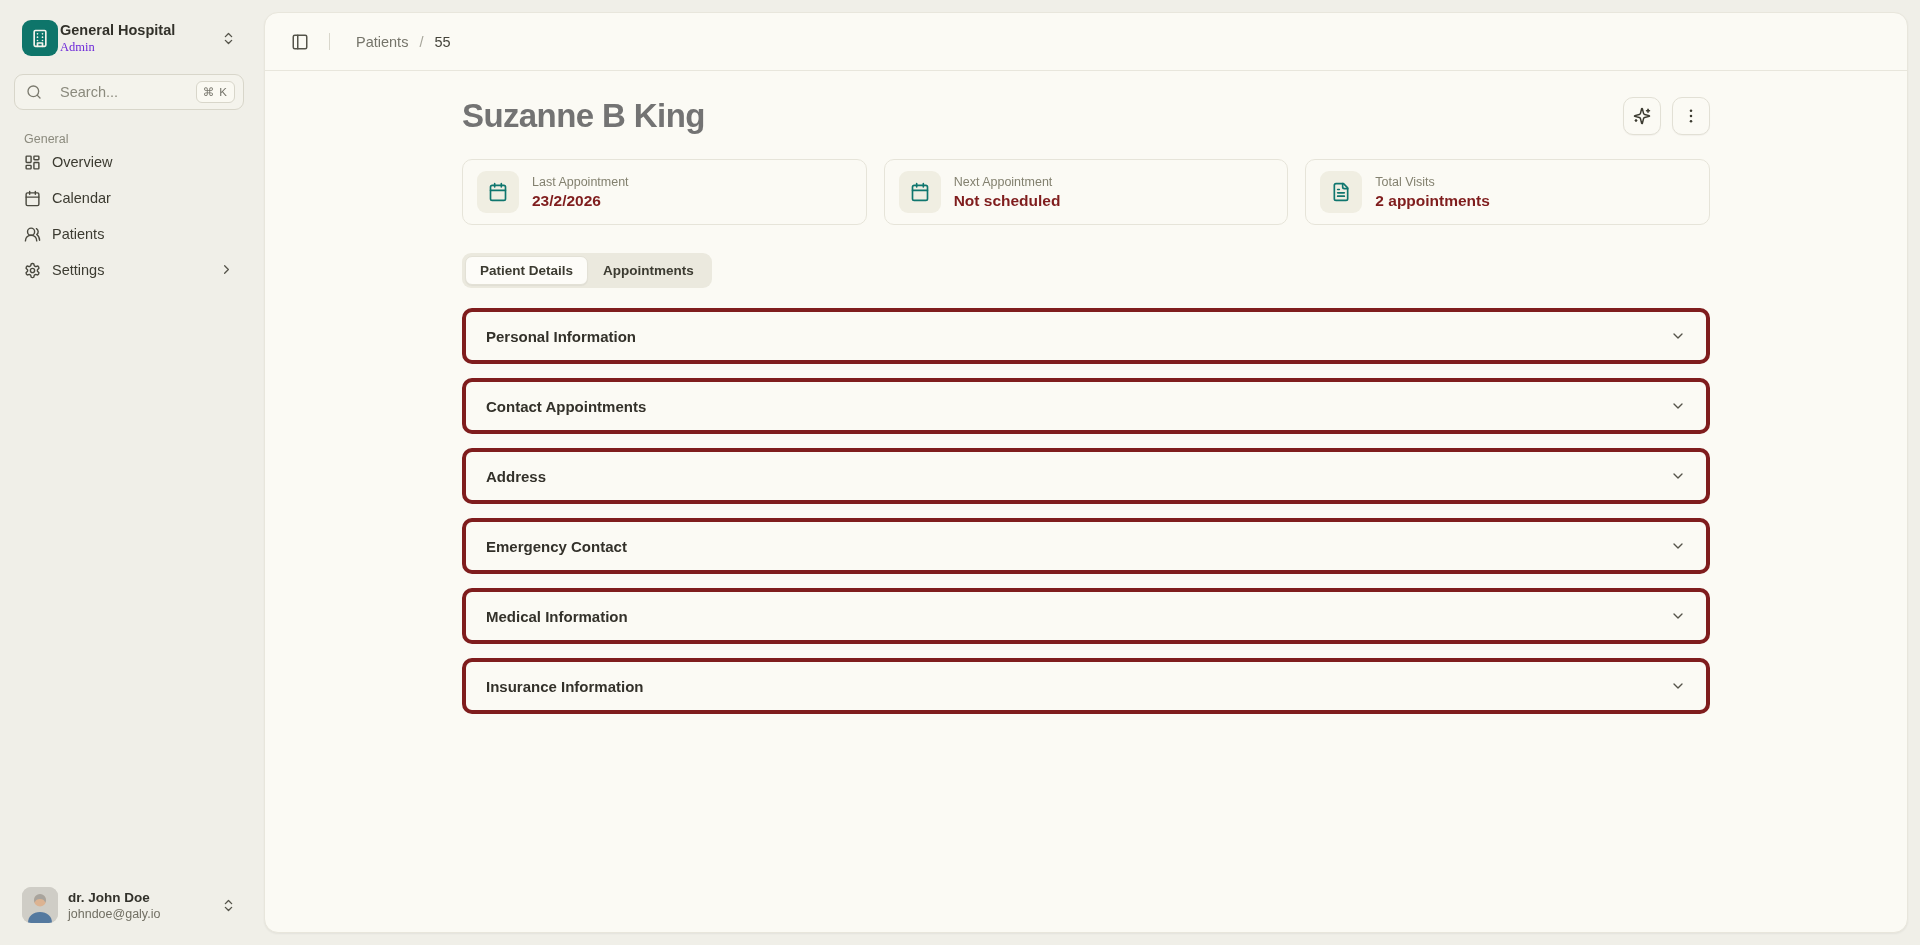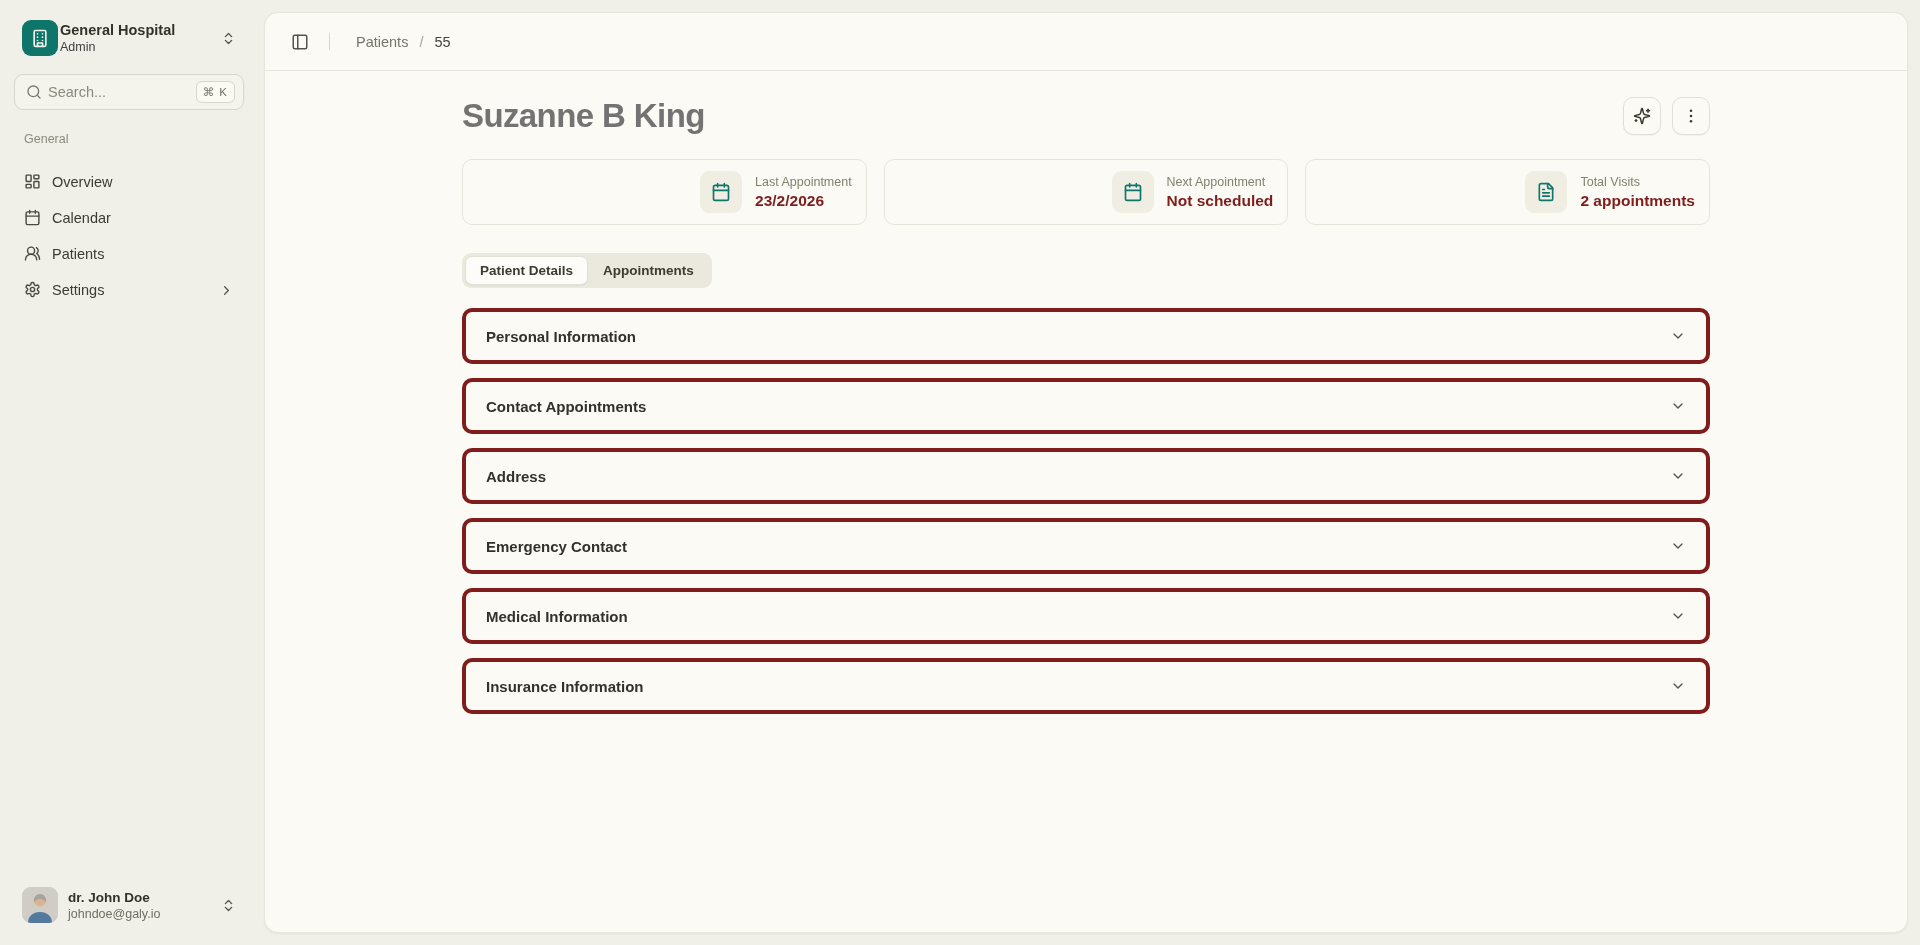--- a/index.html
+++ b/index.html
@@ -22,44 +22,44 @@
     display:flex; align-items:center; gap:2px;
     padding:6px 8px; border-radius:10px; cursor:pointer;
   }
   .org-logo {
     width:36px; height:36px; border-radius:9px;
     background:#0e756a; color:#f5f4ec;
     display:grid; place-items:center; flex:0 0 36px;
   }
   .org-text { flex:1; min-width:0; }
   .org-name { font-size:14.5px; font-weight:700; color:#32312a; }
-  .org-role { font-size:12.5px; color:#404040; margin-top:2px; }
+  .org-role { font-size:12.5px; color:#6d28d9; margin-top:2px;font-family:Liberation Serif, serif; }
   .chev-updown { color:#55544a; }
 
   .search-box {
     margin-top:12px; height:36px;
     border:1px solid #d8d6ca; border-radius:9px;
     background:#f4f3ec;
-    display:flex; align-items:center; gap:6px;
+    display:flex; align-items:center; gap:18px;
     padding:0 8px 0 11px; cursor:text;
   }
   .search-box .ph { font-size:14.5px; color:#8b8a7d; flex:1; }
   .search-icon { color:#7b7a6e; }
   .kbd-badge {
     border:1px solid #d8d6ca; background:#faf9f2;
     border-radius:6px; padding:3px 6px;
     font-size:11.5px; color:#75746a; letter-spacing:1px;
   }
 
   .section-label {
     margin:22px 0 8px; padding-left:10px;
     font-size:12.5px; color:#8b8a7d;
   }
   .nav-item {
-    height:36px; display:flex; align-items:flex-end; gap:11px;
+    height:36px; display:flex; align-items:flex-start; gap:11px;
     padding:0 10px; border-radius:8px; cursor:pointer;
     font-size:14.5px; color:#3c3b31;
   }
   .nav-item .nav-ic { color:#4a493f; }
   .nav-item .trail { margin-left:auto; color:#55544a; }
 
   .sidebar-footer { margin-top:auto; }
   .user-row {
     display:flex; align-items:center; gap:10px;
     padding:6px 8px; border-radius:10px; cursor:pointer;
@@ -114,21 +114,21 @@
     box-shadow:0 1px 1px rgba(40,38,30,.04);
   }
 
   .stats-row {
     display:grid; grid-template-columns:repeat(3,1fr); gap:17px;
     margin-bottom:28px;
   }
   .stat-card {
     height:66px; border:1px solid #e6e4d9; border-radius:10px;
     background:#fbfaf4; padding:12px 14px;
-    display:flex; align-items:center; gap:13px;justify-content:flex-end;
+    display:flex; align-items:center; gap:13px;
   }
   .stat-icon-box {
     width:42px; height:42px; border-radius:9px;
     background:#f0eee2; color:#0f766e;
     display:grid; place-items:center; flex:0 0 42px;
   }
   .stat-label { font-size:12.5px; color:#83816f; }
   .stat-value { font-size:15.5px; font-weight:700; color:#7f1d1d; margin-top:3px; }
 
   .tabs {

